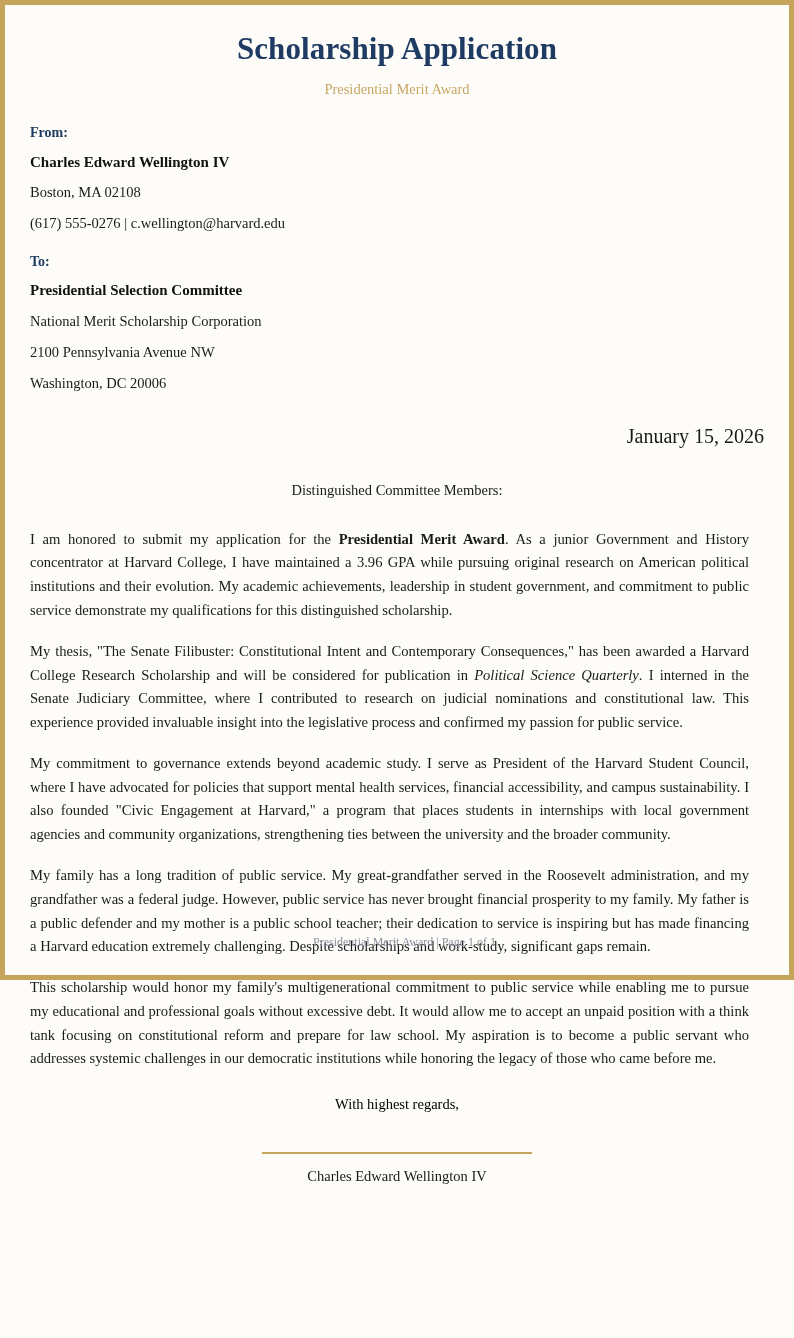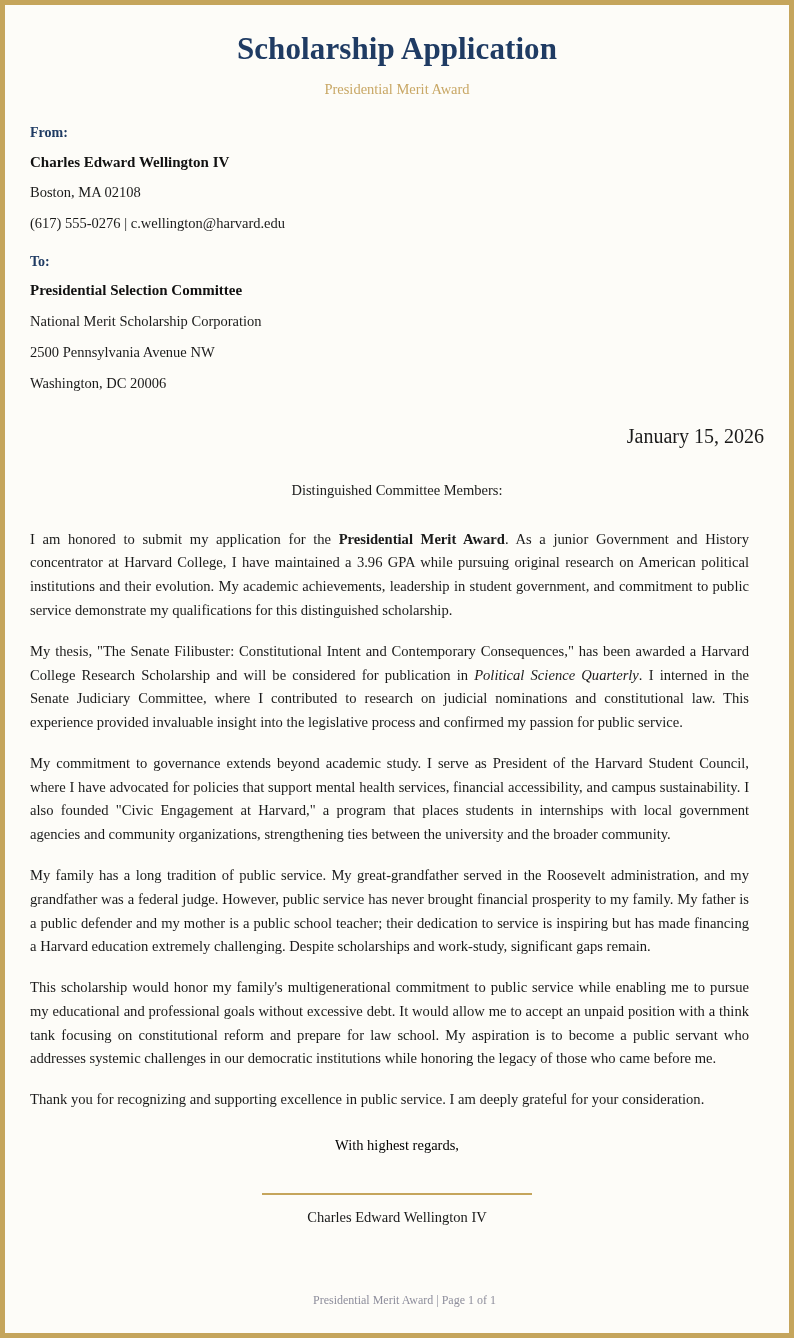--- a/index.html
+++ b/index.html
@@ -10,21 +10,21 @@
     width: 794px;
     height: 1338px;
     background: #fdfcf8;
     font-family: "Liberation Serif", "DejaVu Serif", serif;
     overflow: hidden;
   }
 
   .page {
     box-sizing: border-box;
     width: 794px;
-    height: 1338px;
+    height: 980px;
     background: #fdfcf8;
     border: 5px solid #a3a3a3;
     padding: 26px 25px 0 25px;
     position: relative;
   }
 
   
   .doc-header {
     text-align: center;
     margin-bottom: 26px;
@@ -155,36 +155,35 @@
       <p class="addr-line">Boston, MA 02108</p>
       <p class="addr-line">(617) 555-0276 | c.wellington@harvard.edu</p>
     </div>
   </div>
 
   <div class="address-block">
     <p class="block-heading" style="color: rgb(31, 59, 99);">To:</p>
     <p class="party-name">Presidential Selection Committee</p>
     <div>
       <p class="addr-line">National Merit Scholarship Corporation</p>
-      <p class="addr-line">2500 Pennsylvania Avenue NW</p>
+      <p class="addr-line">2100 Pennsylvania Avenue NW</p>
       <p class="addr-line">Washington, DC 20006</p>
     </div>
   </div>
 
   <p class="letter-date">January 15, 2026</p>
 
   <p class="salutation">Distinguished Committee Members:</p>
 
   <div class="letter-body" id="letter-body">
       <p class="body-para"><span>I am honored to submit my application for the </span><b>Presidential Merit Award</b><span>. As a junior Government and History concentrator at Harvard College, I have maintained a 3.96 GPA while pursuing original research on American political institutions and their evolution. My academic achievements, leadership in student government, and commitment to public service demonstrate my qualifications for this distinguished scholarship.</span></p>
       <p class="body-para"><span>My thesis, "The Senate Filibuster: Constitutional Intent and Contemporary Consequences," has been awarded a Harvard College Research Scholarship and will be considered for publication in </span><i>Political Science Quarterly</i><span>. I interned in the Senate Judiciary Committee, where I contributed to research on judicial nominations and constitutional law. This experience provided invaluable insight into the legislative process and confirmed my passion for public service.</span></p>
       <p class="body-para"><span>My commitment to governance extends beyond academic study. I serve as President of the Harvard Student Council, where I have advocated for policies that support mental health services, financial accessibility, and campus sustainability. I also founded "Civic Engagement at Harvard," a program that places students in internships with local government agencies and community organizations, strengthening ties between the university and the broader community.</span></p>
       <p class="body-para"><span>My family has a long tradition of public service. My great-grandfather served in the Roosevelt administration, and my grandfather was a federal judge. However, public service has never brought financial prosperity to my family. My father is a public defender and my mother is a public school teacher; their dedication to service is inspiring but has made financing a Harvard education extremely challenging. Despite scholarships and work-study, significant gaps remain.</span></p>
       <p class="body-para"><span>This scholarship would honor my family's multigenerational commitment to public service while enabling me to pursue my educational and professional goals without excessive debt. It would allow me to accept an unpaid position with a think tank focusing on constitutional reform and prepare for law school. My aspiration is to become a public servant who addresses systemic challenges in our democratic institutions while honoring the legacy of those who came before me.</span></p>
-      <p class="body-para"><span>Thank you for recognizing and supporting excellence in public service. I am deeply grateful for your consideration.</span></p>
     </div>
 
   <p class="closing">With highest regards,</p>
 
   <div class="signature-area">
     <div class="signature-line" style="background: rgb(197, 165, 92);"></div>
     <div class="signature-name">Charles Edward Wellington IV</div>
   </div>
 
   <div class="doc-footer" style="color: rgb(142, 142, 156);">Presidential Merit Award | Page 1 of 1</div>

